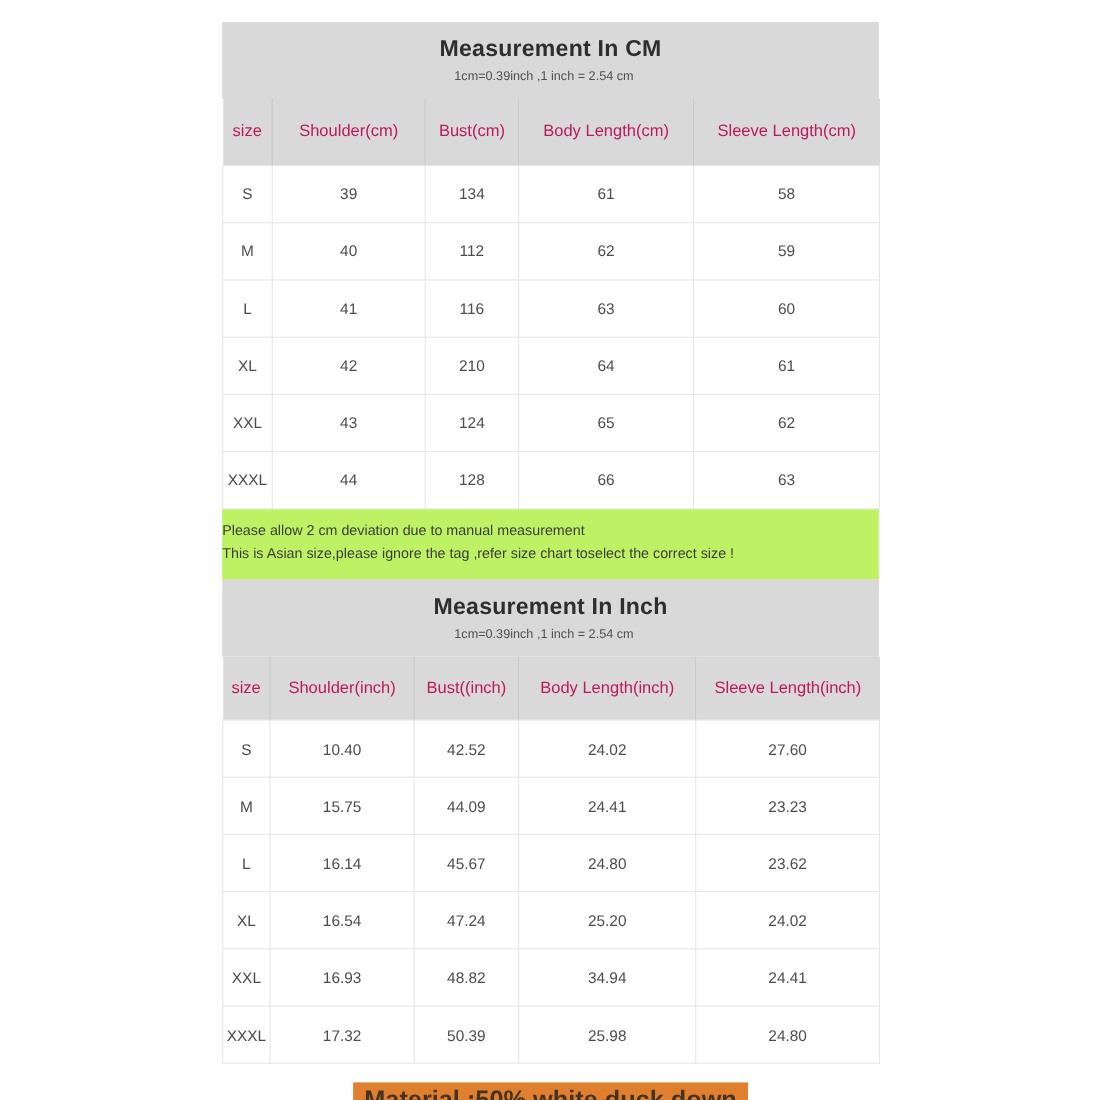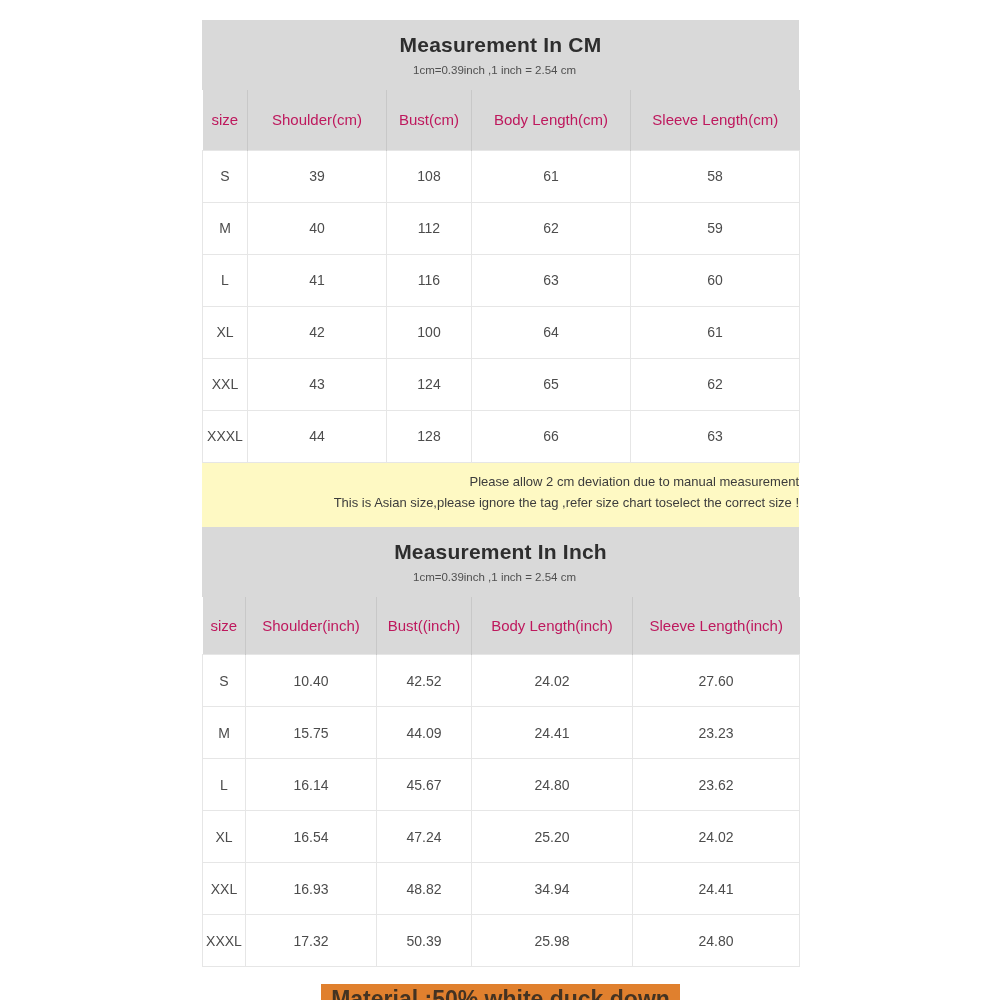--- a/index.html
+++ b/index.html
@@ -68,23 +68,23 @@
   table.size-table tbody td {
     background: #ffffff;
     height: 52px;
     font-size: 14px;
     color: var(--text);
     text-align: center;
     vertical-align: middle;
     border: 1px solid var(--cell-border);
   }
   .note {
-    background: #fef9c3;
+    background: #bef264;
     height: 64px;
-    text-align: right;
+    text-align: left;
     padding-top: 11px;
   }
   .note p {
     margin: 0 0 6px 0;
     font-size: 13px;
     color: #3c3c3c;
   }
   .material-row {
     margin-top: 17px;
     text-align: center;
@@ -134,42 +134,42 @@
           <th>Shoulder(cm)</th>
           <th>Bust(cm)</th>
           <th>Body Length(cm)</th>
           <th>Sleeve Length(cm)</th>
         </tr>
       </thead>
       <tbody>
           <tr>
             <td>S</td>
             <td>39</td>
-            <td>108</td>
+            <td>134</td>
             <td>61</td>
             <td>58</td>
           </tr>
           <tr>
             <td>M</td>
             <td>40</td>
             <td>112</td>
             <td>62</td>
             <td>59</td>
           </tr>
           <tr>
             <td>L</td>
             <td>41</td>
             <td>116</td>
             <td>63</td>
             <td>60</td>
           </tr>
           <tr>
             <td>XL</td>
             <td>42</td>
-            <td>100</td>
+            <td>210</td>
             <td>64</td>
             <td>61</td>
           </tr>
           <tr>
             <td>XXL</td>
             <td>43</td>
             <td>124</td>
             <td>65</td>
             <td>62</td>
           </tr>

